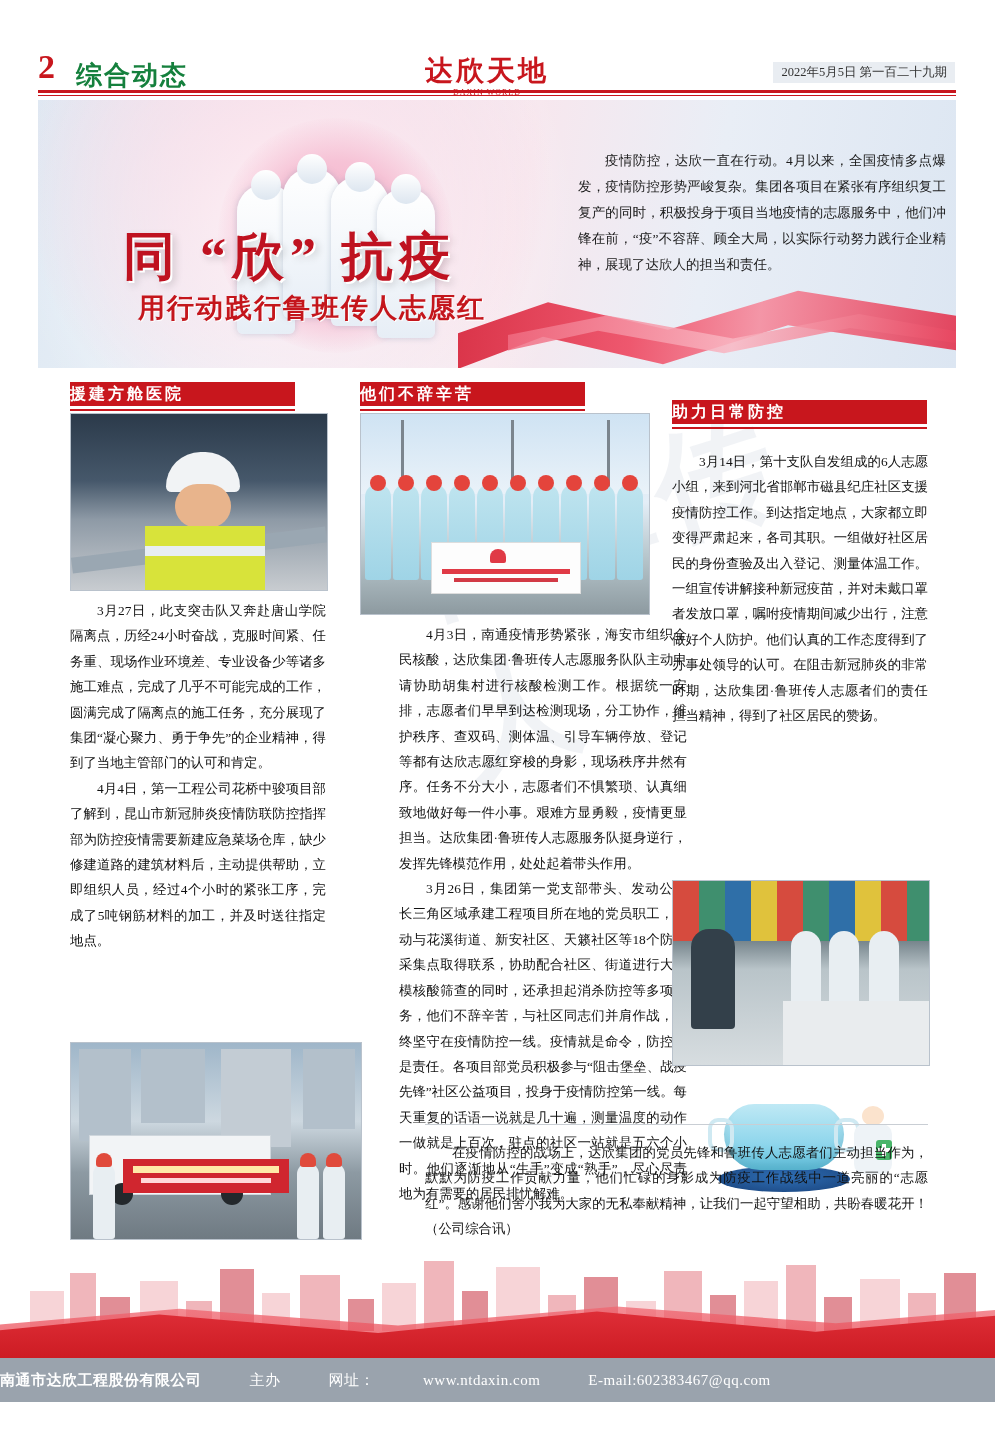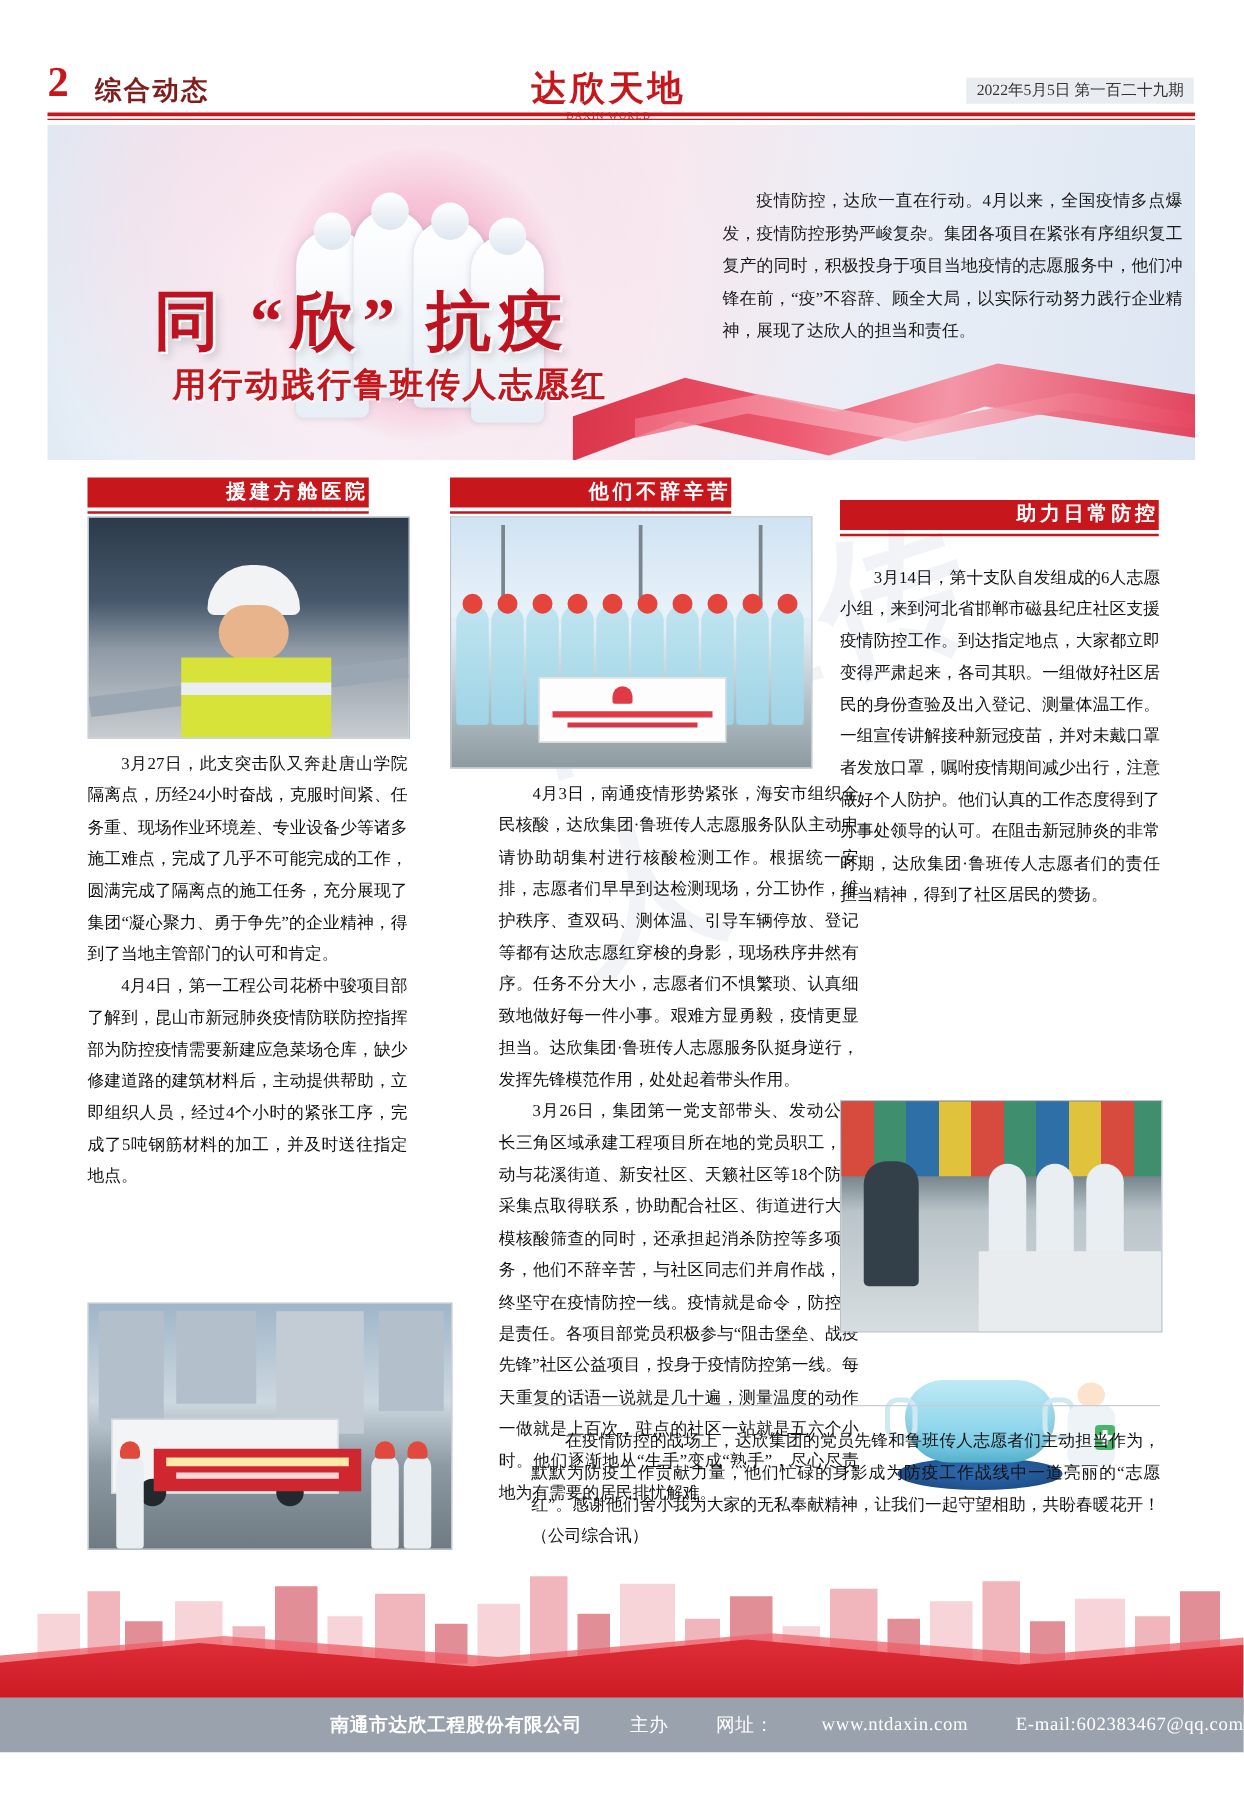--- a/index.html
+++ b/index.html
@@ -15,21 +15,21 @@
 
   
   .masthead{position:absolute;left:0;top:0;width:995px;height:96px;}
   .page-num{
     position:absolute;left:38px;top:50px;
     font-size:34px;font-weight:bold;color:#c8161d;
     font-family:"Liberation Serif", serif;line-height:1;
   }
   .masthead-section{
     position:absolute;left:76px;top:58px;
-    font-size:21px;font-weight:bold;letter-spacing:2px;color:#7f1d1d;
+    font-size:26px;font-weight:bold;letter-spacing:2px;color:#15803d;
   }
   .masthead-logo{
     position:absolute;left:425px;top:52px;
     font-size:28px;font-weight:bold;color:#c8161d;letter-spacing:3px;
     font-family:"Liberation Serif", serif;
   }
   .masthead-logo .sub{
     display:block;font-size:8px;letter-spacing:1px;color:#c8161d;
     text-align:center;margin-top:-2px;font-weight:normal;
   }
@@ -92,21 +92,21 @@
   }
   .hero-lead{
     position:absolute;left:540px;top:48px;width:368px;
     font-size:13.5px;line-height:26px;color:#1a1a1a;text-align:justify;text-indent:27px;
   }
 
   
   .sec-head{
     position:absolute;height:24px;background:#c8161d;color:#fff;
     font-size:16px;font-weight:bold;letter-spacing:3px;
-    text-align:right;line-height:24px;
+    text-align:left;line-height:24px;
   }
   .sec-head:after{
     content:"";position:absolute;left:0;right:0;bottom:-5px;height:2px;background:#c8161d;
   }
   .sec1{left:70px;top:382px;width:225px;}
   .sec2{left:360px;top:382px;width:225px;}
   .sec3{left:672px;top:400px;width:255px;}
 
   
   .photo{position:absolute;overflow:hidden;background:#cfd6de;border:1px solid #b9c2cc;}
@@ -205,21 +205,21 @@
     background:linear-gradient(180deg,#f3737d 0%, #e8434e 100%);
     clip-path:polygon(0% 58%, 18% 30%, 40% 60%, 62% 26%, 84% 56%, 100% 32%, 100% 100%, 0% 100%);
     opacity:.75;
   }
   .footerbar{
     position:absolute;left:0;top:1358px;width:995px;height:44px;
     background:#9aa3ad;color:#ffffff;
   }
   .footer-inner{
     position:absolute;left:0;top:0;width:995px;height:44px;
-    display:flex;align-items:center;justify-content:flex-end;gap:38px;
+    display:flex;align-items:center;justify-content:flex-start;gap:48px;
     font-size:15px;letter-spacing:.5px;
   }
   .footer-inner .strong{font-weight:bold;}
   .page-bottom{position:absolute;left:0;top:1402px;width:995px;height:35px;background:#ffffff;}
 
   
   .wm{
     position:absolute;left:455px;top:420px;width:440px;height:520px;
     font-size:120px;color:rgba(120,140,170,.10);font-weight:bold;
     letter-spacing:10px;transform:rotate(-18deg);pointer-events:none;

